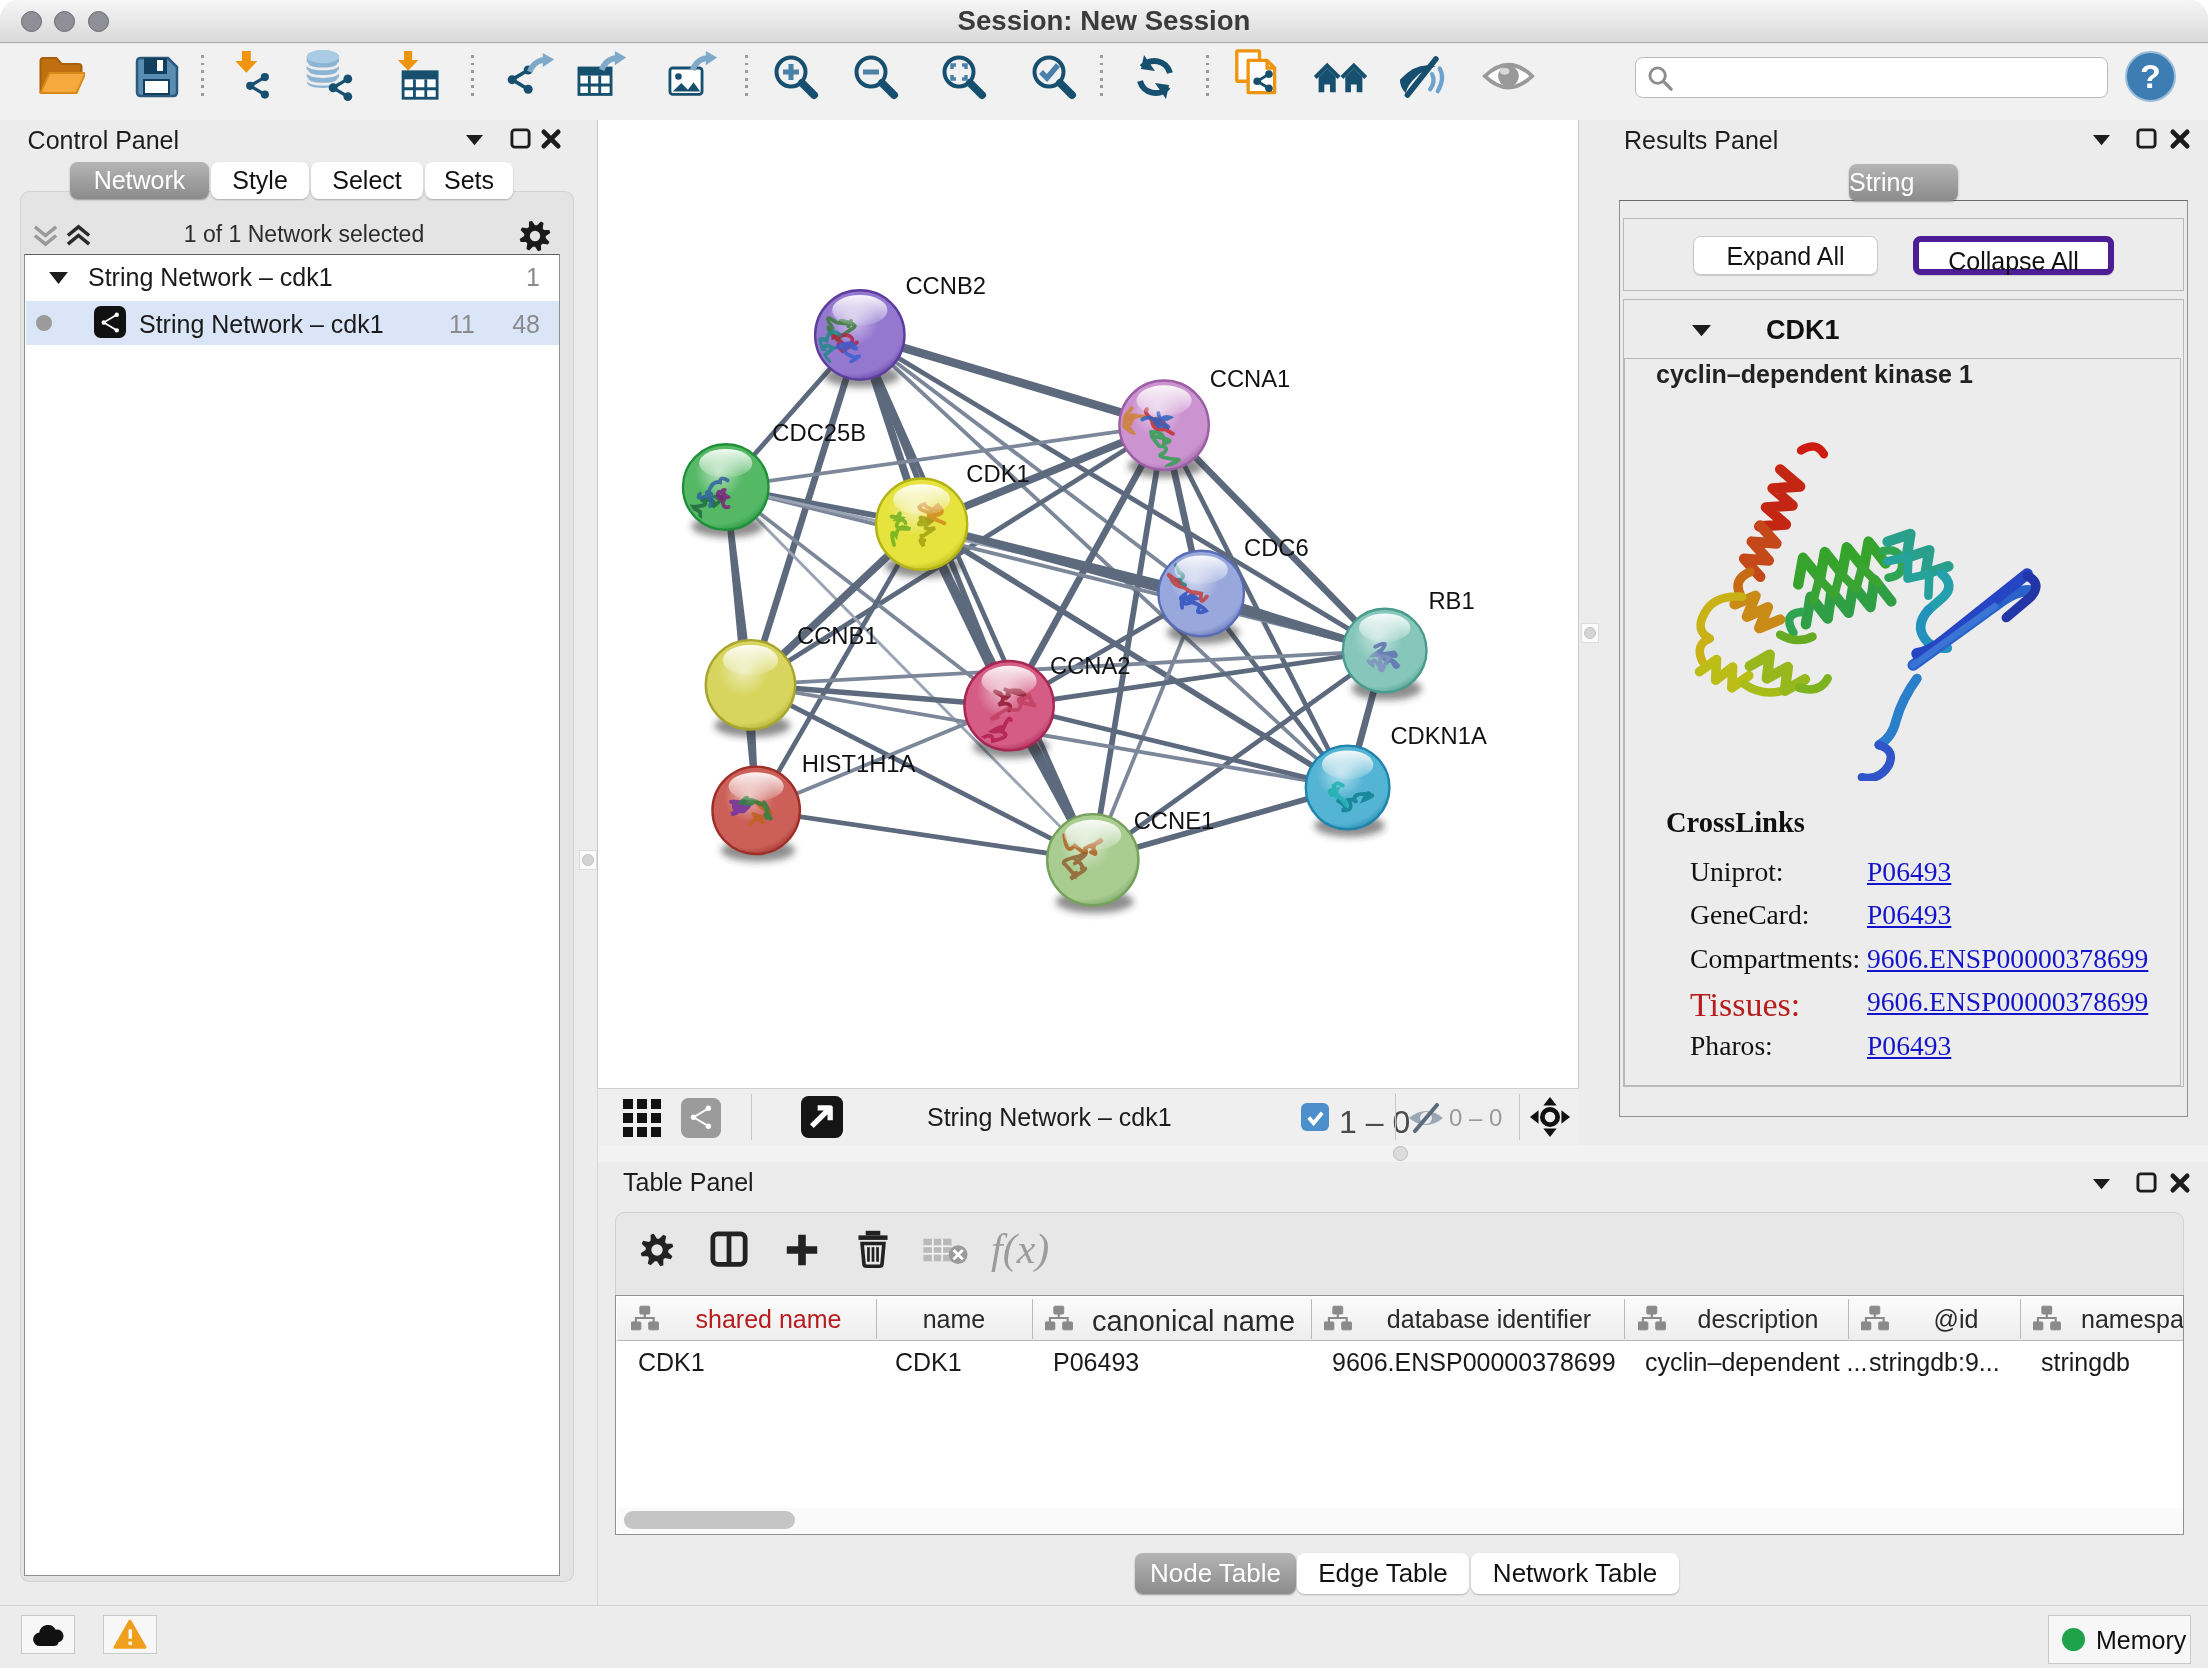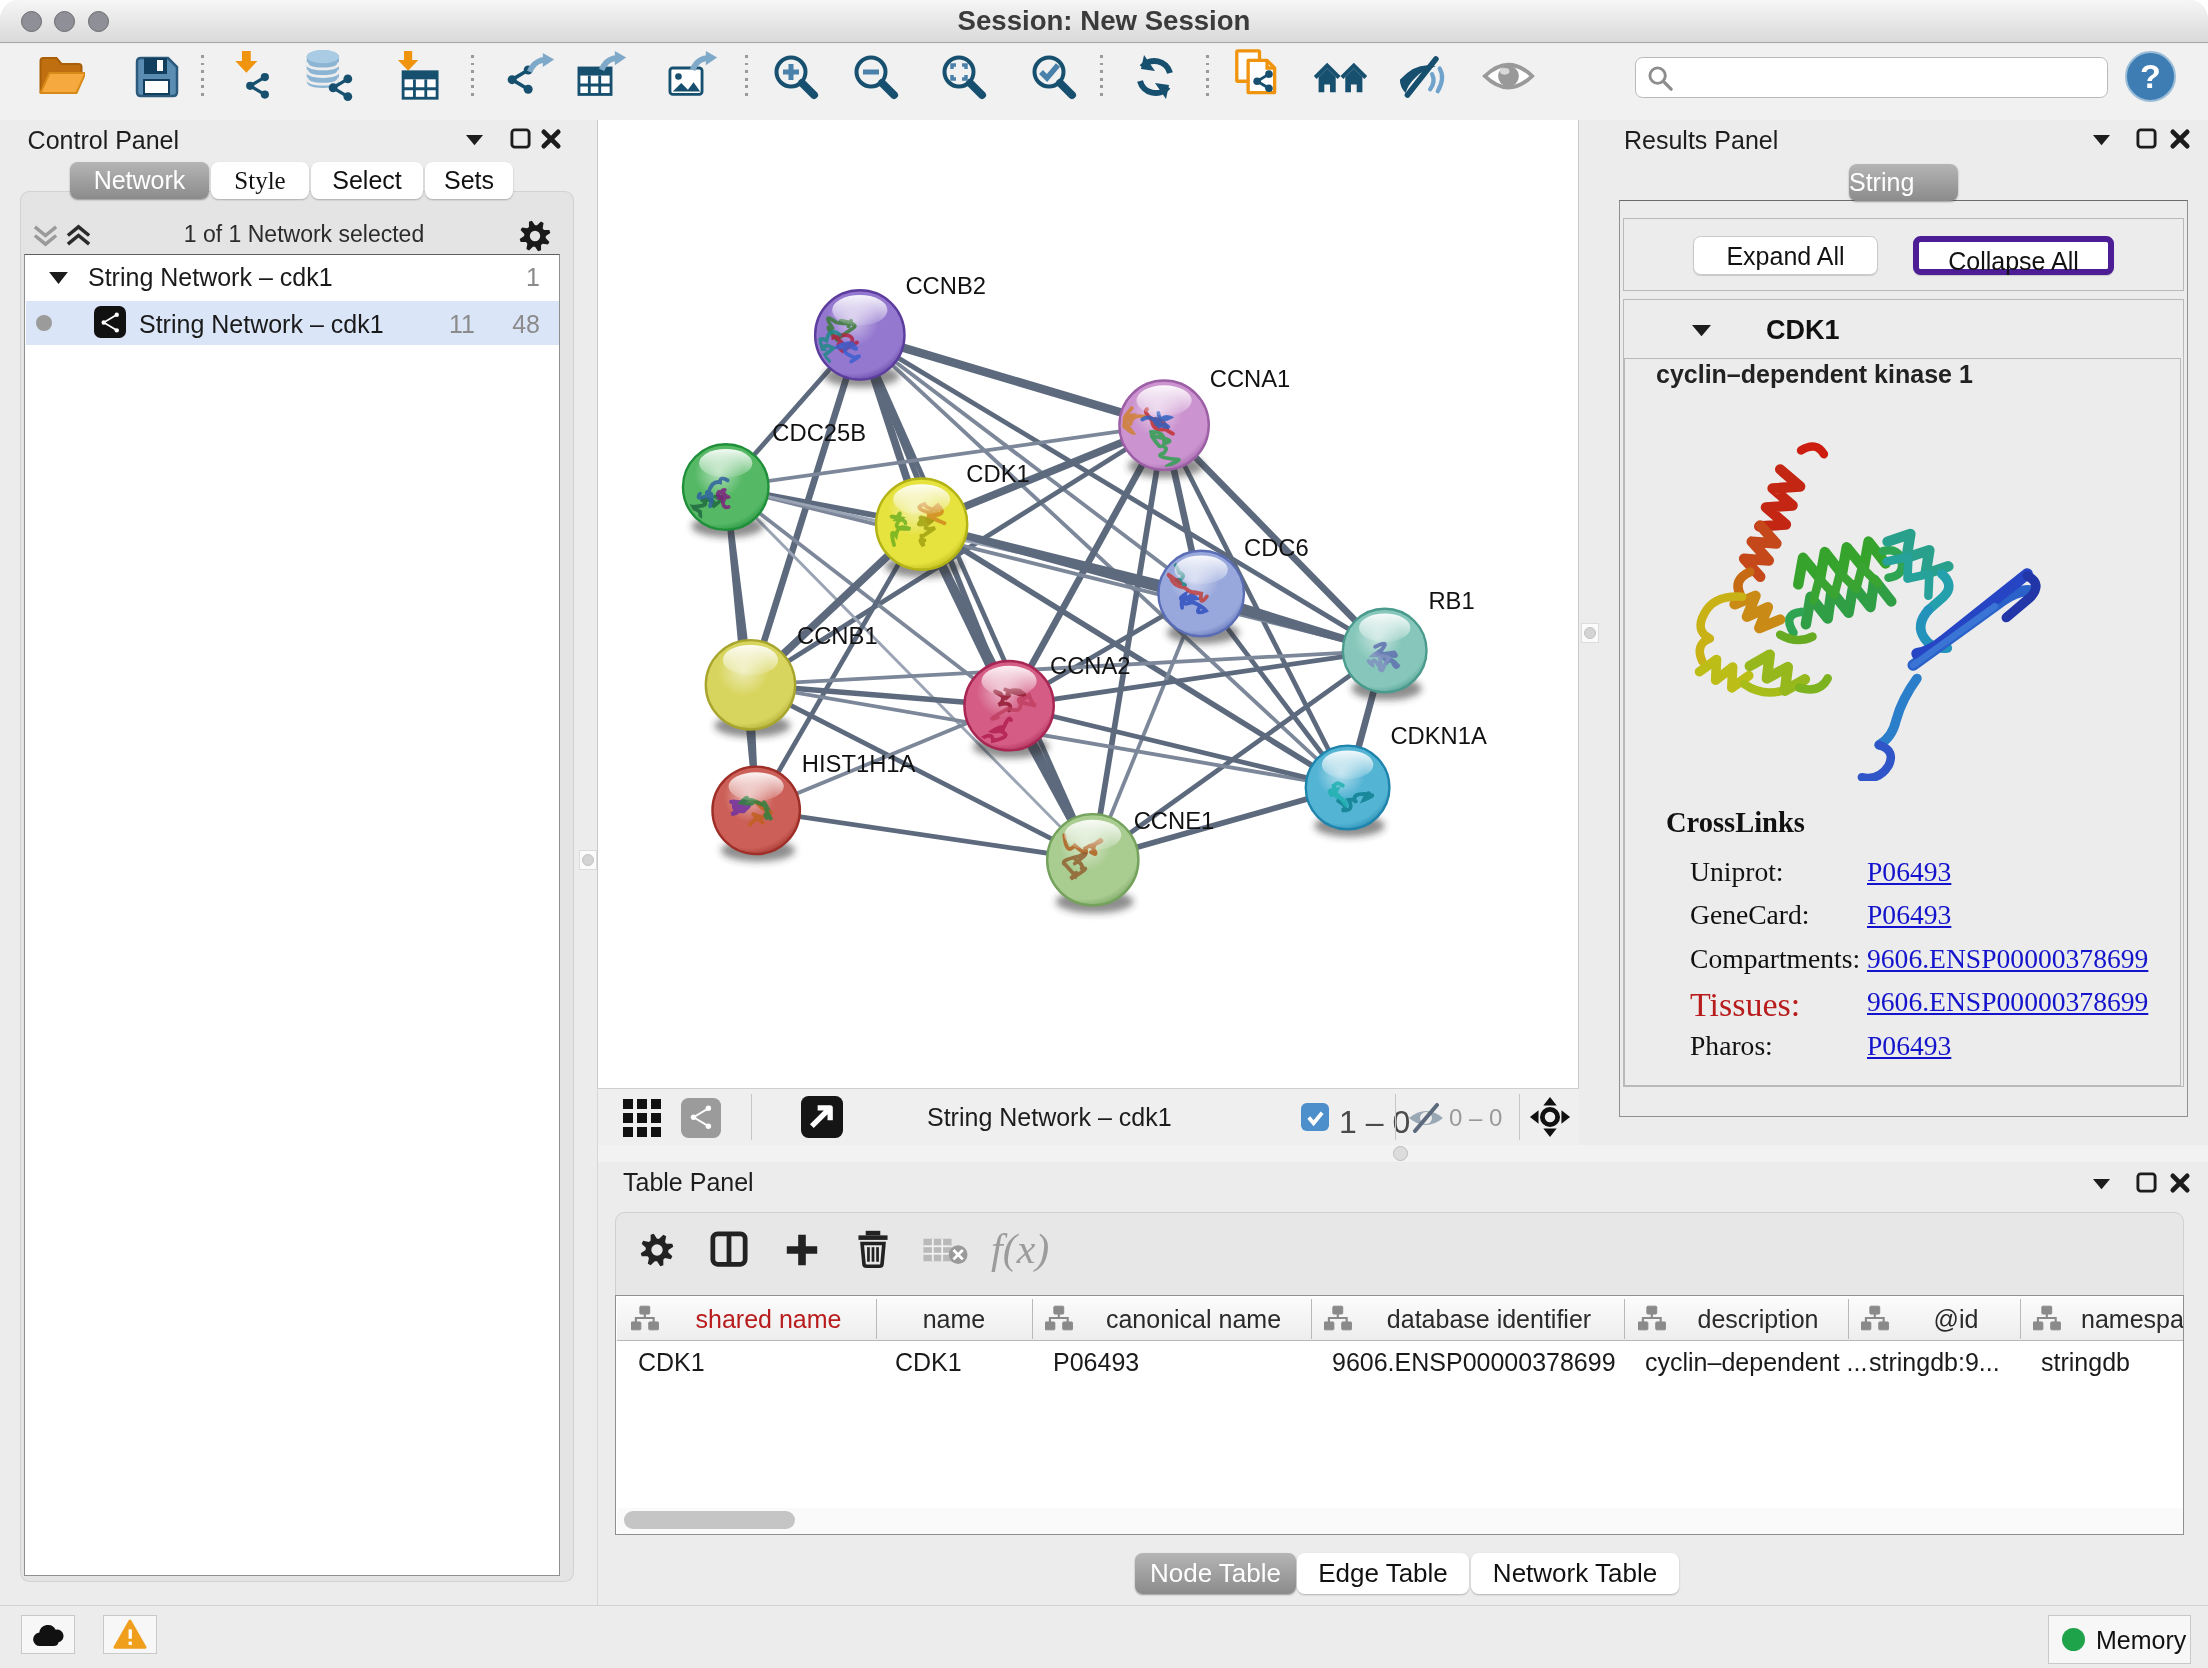--- a/index.html
+++ b/index.html
@@ -177,21 +177,21 @@
       <polygon points="1,2 19,2 10,13" fill="#1c1c1c"></polygon>
     </svg>
 <svg style="position:absolute;left:510px;top:128px;" width="21" height="21" viewBox="0 0 22 22">
       <rect x="2" y="2" width="18" height="18" rx="3" fill="none" stroke="#1c1c1c" stroke-width="3"></rect>
     </svg>
 <svg style="position:absolute;left:540px;top:128px;" width="22" height="22" viewBox="0 0 23 23">
       <path d="M4 4 L19 19 M19 4 L4 19" stroke="#1c1c1c" stroke-width="5" stroke-linecap="round"></path>
     </svg>
 <div class="abs" style="left:20px;top:191px;width:554px;height:1391px;background:#e4e4e4;border-radius:9.5px;box-shadow:inset 0 0 0 1px #d2d2d2;"></div>
 <div class="abs" style="left:70px;top:162px;width:139px;height:37px;border-radius:7.6px;background:linear-gradient(#b5b5b5,#8b8b8b);color:#fff;font-size:25px;text-align:center;line-height:37px;box-shadow:0 1px 1.9px rgba(0,0,0,.35);">Network</div>
-<div class="abs" style="left:211px;top:162px;width:98px;height:37px;border-radius:7.6px;background:#ffffff;color:#111;font-size:25px;text-align:center;line-height:37px;box-shadow:0 1px 1.9px rgba(0,0,0,.25);font-family:Liberation Serif, serif;">Style</div>
+<div class="abs" style="left:211px;top:162px;width:98px;height:37px;border-radius:7.6px;background:#ffffff;color:#111;font-size:25px;text-align:center;line-height:37px;box-shadow:0 1px 1.9px rgba(0,0,0,.25);">Style</div>
 <div class="abs" style="left:311px;top:162px;width:112px;height:37px;border-radius:7.6px;background:#ffffff;color:#111;font-size:25px;text-align:center;line-height:37px;box-shadow:0 1px 1.9px rgba(0,0,0,.25);">Select</div>
 <div class="abs" style="left:425px;top:162px;width:88px;height:37px;border-radius:7.6px;background:#ffffff;color:#111;font-size:25px;text-align:center;line-height:37px;box-shadow:0 1px 1.9px rgba(0,0,0,.25);">Sets</div>
 <svg style="position:absolute;left:32px;top:223px;" width="27" height="25" viewBox="0 0 28 24">
       <path d="M3 3 l11 9 11-9 M3 12 l11 9 11-9" fill="none" stroke="#9a9a9a" stroke-width="3.6"></path>
     </svg>
 <svg style="position:absolute;left:65px;top:223px;" width="27" height="25" viewBox="0 0 28 24">
       <path d="M3 21 l11-9 11 9 M3 12 l11-9 11 9" fill="none" stroke="#2b2b2b" stroke-width="3.6"></path>
     </svg>
 <div class="abs" style="left:114px;top:221px;width:380px;text-align:center;font-size:23px;color:#2b2b2b;">1 of 1 Network selected</div>
 <svg style="position:absolute;left:518px;top:219px;" width="34" height="34" viewBox="0 0 36 36">
@@ -643,21 +643,21 @@
     <div class="abs" style="left:876px;top:1305px;width:156px;text-align:center;font-size:25px;color:#2a2a2a;white-space:nowrap;overflow:hidden;">name</div>
     <div class="abs" style="left:1032px;top:1299px;width:1px;height:40px;background:#b9b9b9;"></div>
     <svg style="position:absolute;left:1045px;top:1305px;" width="27.6" height="26" viewBox="0 0 28 26">
       <g transform="translate(0,0) scale(1.0)" fill="#8a8a8a" stroke="#8a8a8a">
         <rect x="9" y="1" width="10" height="8" rx="1"></rect>
         <rect x="0" y="17" width="10" height="8" rx="1"></rect>
         <rect x="18" y="17" width="10" height="8" rx="1"></rect>
         <path d="M14 9 v4 M5 17 v-4 h18 v4" fill="none" stroke-width="2.2"></path>
       </g>
     </svg>
-    <div class="abs" style="left:1076px;top:1305px;width:235px;text-align:center;font-size:25px;color:#2a2a2a;white-space:nowrap;overflow:hidden;">canonical name</div>
+    <div class="abs" style="left:1076px;top:1305px;width:235px;text-align:center;font-size:29px;color:#2a2a2a;white-space:nowrap;overflow:hidden;">canonical name</div>
     <div class="abs" style="left:1311px;top:1299px;width:1px;height:40px;background:#b9b9b9;"></div>
     <svg style="position:absolute;left:1324px;top:1305px;" width="27.6" height="26" viewBox="0 0 28 26">
       <g transform="translate(0,0) scale(1.0)" fill="#8a8a8a" stroke="#8a8a8a">
         <rect x="9" y="1" width="10" height="8" rx="1"></rect>
         <rect x="0" y="17" width="10" height="8" rx="1"></rect>
         <rect x="18" y="17" width="10" height="8" rx="1"></rect>
         <path d="M14 9 v4 M5 17 v-4 h18 v4" fill="none" stroke-width="2.2"></path>
       </g>
     </svg>
     <div class="abs" style="left:1354px;top:1305px;width:270px;text-align:center;font-size:25px;color:#2a2a2a;white-space:nowrap;overflow:hidden;">database identifier</div>

